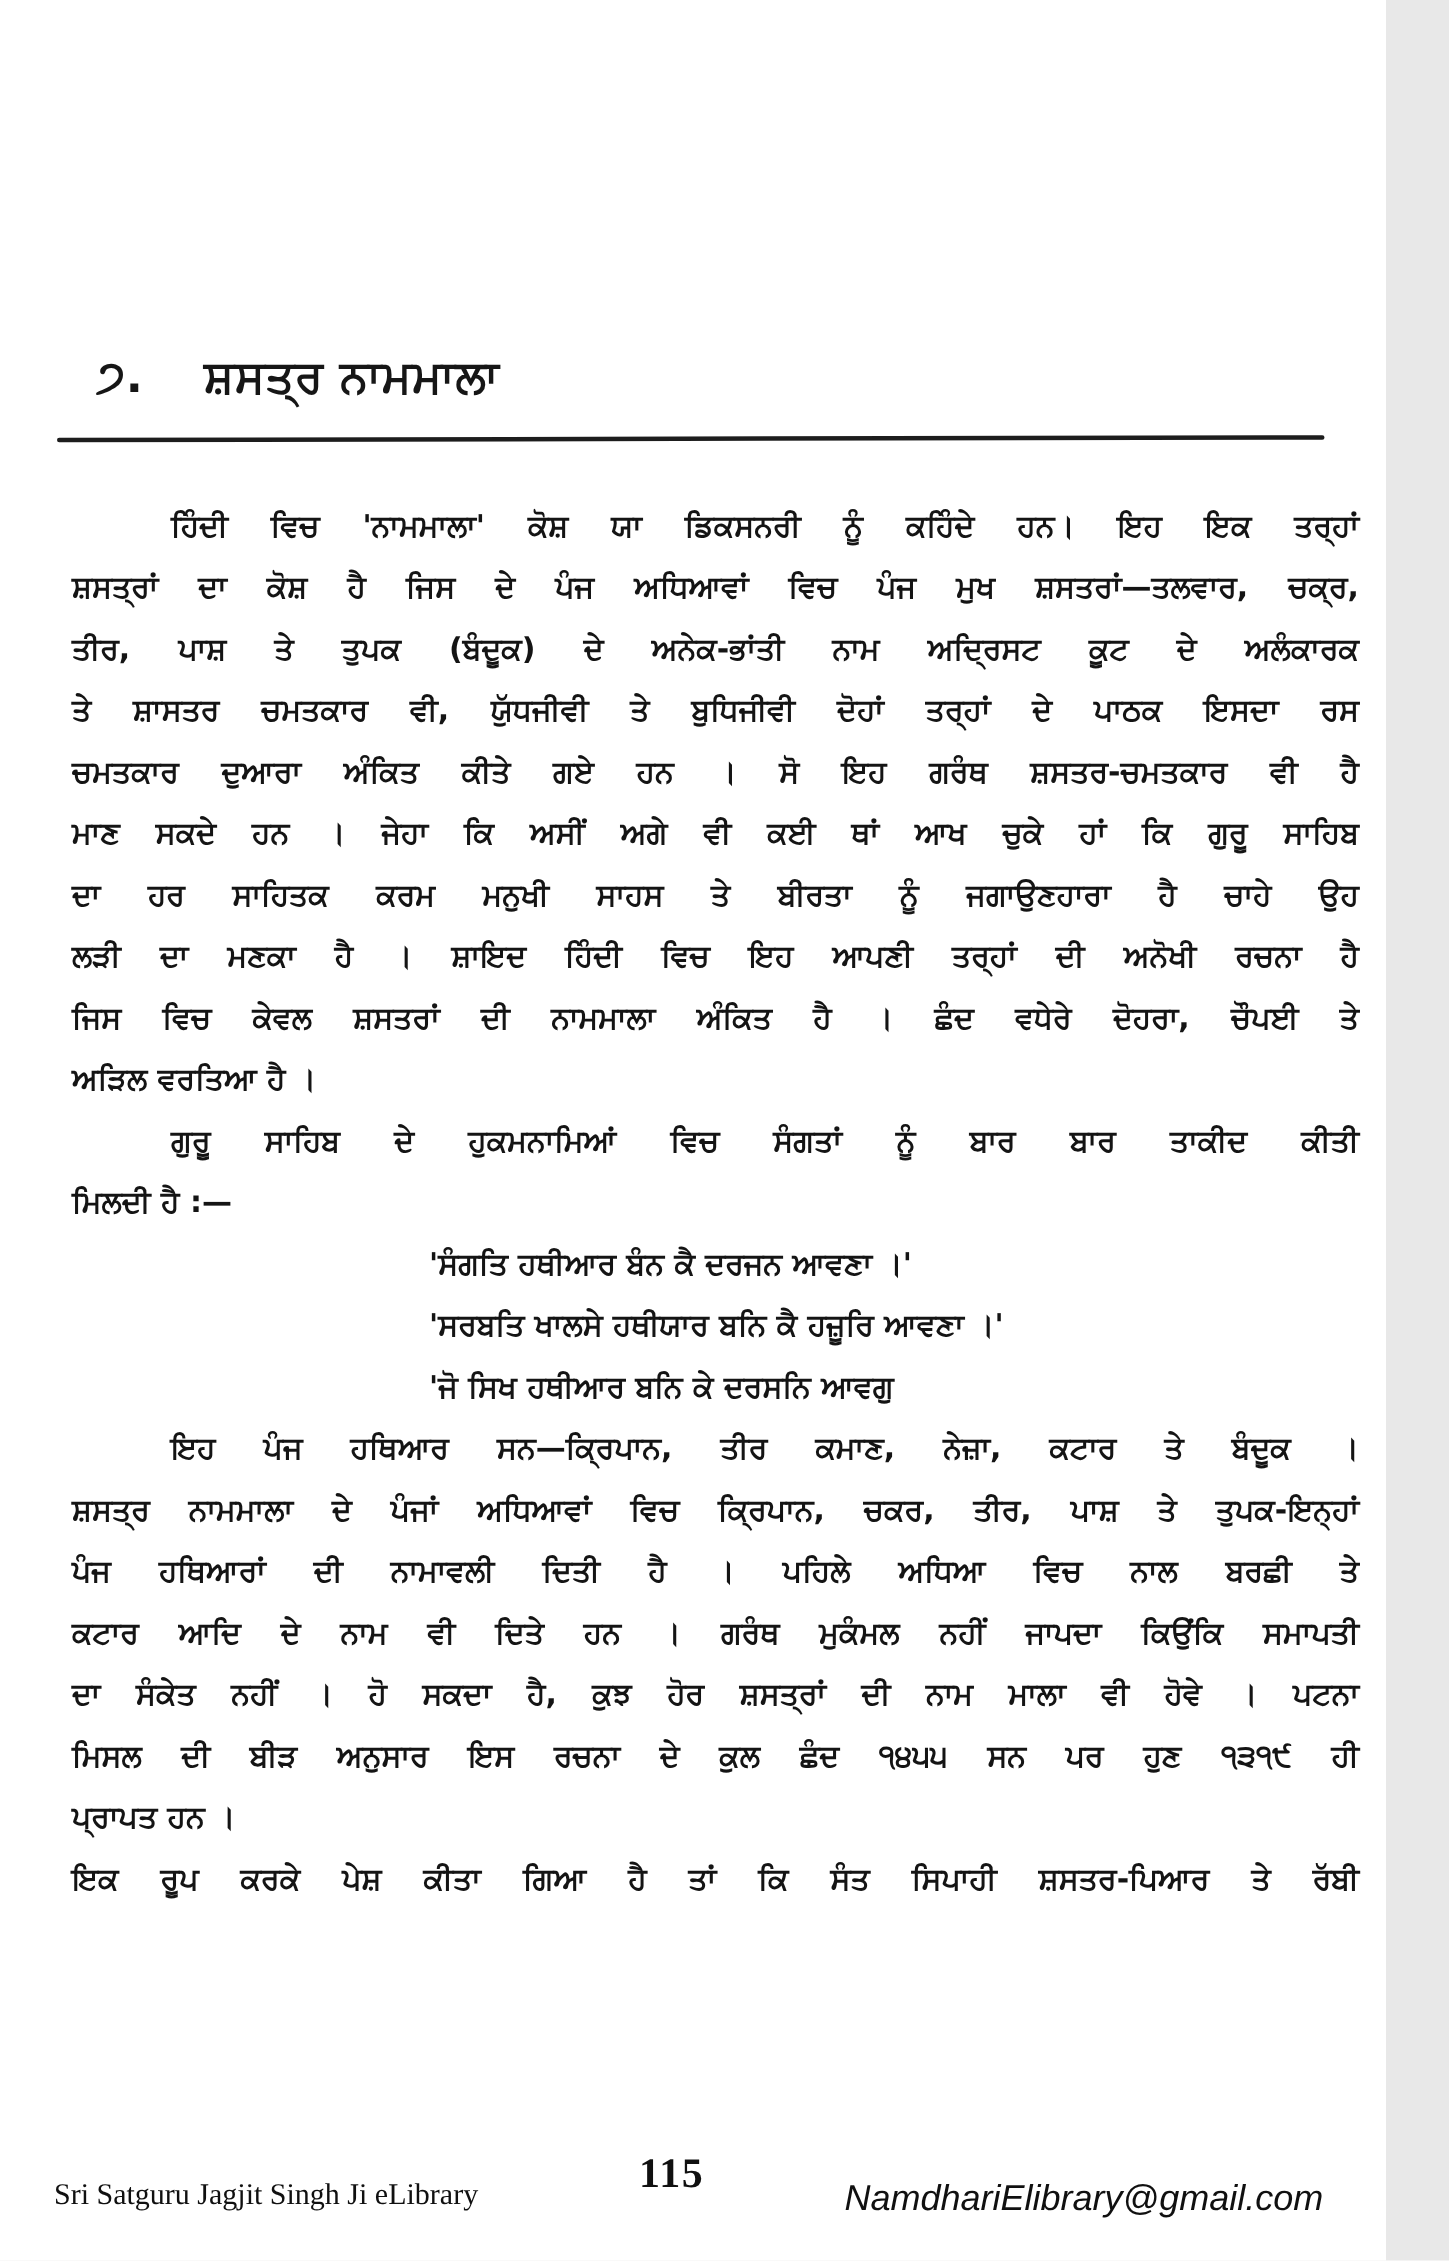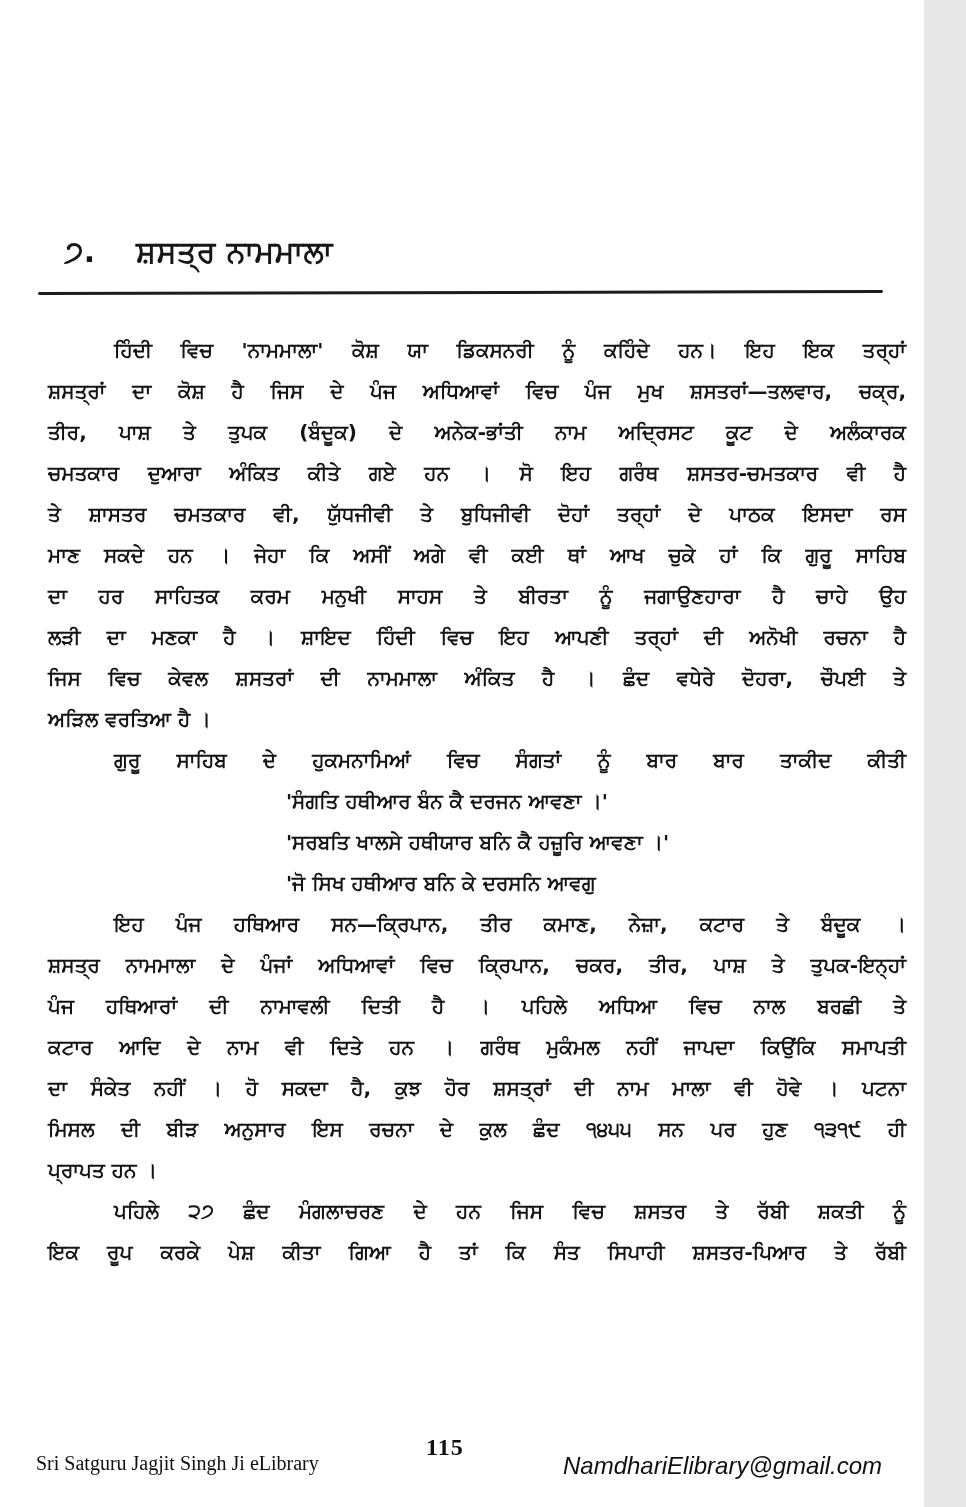--- a/index.html
+++ b/index.html
@@ -64,21 +64,21 @@
     font-size:20px;
     font-weight:500;
     color:#101010;
     white-space:nowrap;
     text-align:right;
   }
   .footer-page {
     position:absolute;
     top:1434px; left:426px;
     font-family:"Liberation Serif", serif;
-    font-size:24px;
+    font-size:28px;
     font-weight:bold;
     letter-spacing:1px;
     color:#101010;
   }
   .footer-email {
     position:absolute;
     top:1452px; left:563px;
     font-family:"Liberation Sans", sans-serif;
     font-size:24px;
     font-weight:500;
@@ -95,39 +95,39 @@
   <div class="heading">
     <span class="num">੭.</span><span>ਸ਼ਸਤ੍ਰ ਨਾਮਮਾਲਾ</span>
   </div>
 
   <div class="rule"></div>
 
   <div class="content">
     <div class="line j indent">ਹਿੰਦੀ ਵਿਚ 'ਨਾਮਮਾਲਾ' ਕੋਸ਼ ਯਾ ਡਿਕਸਨਰੀ ਨੂੰ ਕਹਿੰਦੇ ਹਨ। ਇਹ ਇਕ ਤਰ੍ਹਾਂ</div>
     <div class="line j">ਸ਼ਸਤ੍ਰਾਂ ਦਾ ਕੋਸ਼ ਹੈ ਜਿਸ ਦੇ ਪੰਜ ਅਧਿਆਵਾਂ ਵਿਚ ਪੰਜ ਮੁਖ ਸ਼ਸਤਰਾਂ—ਤਲਵਾਰ, ਚਕ੍ਰ,</div>
     <div class="line j">ਤੀਰ, ਪਾਸ਼ ਤੇ ਤੁਪਕ (ਬੰਦੂਕ) ਦੇ ਅਨੇਕ-ਭਾਂਤੀ ਨਾਮ ਅਦ੍ਰਿਸਟ ਕੂਟ ਦੇ ਅਲੰਕਾਰਕ</div>
+    <div class="line j">ਤੇ ਸ਼ਾਸਤਰ ਚਮਤਕਾਰ ਵੀ, ਯੁੱਧਜੀਵੀ ਤੇ ਬੁਧਿਜੀਵੀ ਦੋਹਾਂ ਤਰ੍ਹਾਂ ਦੇ ਪਾਠਕ ਇਸਦਾ ਰਸ</div>
     <div class="line j">ਚਮਤਕਾਰ ਦੁਆਰਾ ਅੰਕਿਤ ਕੀਤੇ ਗਏ ਹਨ । ਸੋ ਇਹ ਗਰੰਥ ਸ਼ਸਤਰ-ਚਮਤਕਾਰ ਵੀ ਹੈ</div>
-    <div class="line j">ਤੇ ਸ਼ਾਸਤਰ ਚਮਤਕਾਰ ਵੀ, ਯੁੱਧਜੀਵੀ ਤੇ ਬੁਧਿਜੀਵੀ ਦੋਹਾਂ ਤਰ੍ਹਾਂ ਦੇ ਪਾਠਕ ਇਸਦਾ ਰਸ</div>
     <div class="line j">ਮਾਣ ਸਕਦੇ ਹਨ । ਜੇਹਾ ਕਿ ਅਸੀਂ ਅਗੇ ਵੀ ਕਈ ਥਾਂ ਆਖ ਚੁਕੇ ਹਾਂ ਕਿ ਗੁਰੂ ਸਾਹਿਬ</div>
     <div class="line j">ਦਾ ਹਰ ਸਾਹਿਤਕ ਕਰਮ ਮਨੁਖੀ ਸਾਹਸ ਤੇ ਬੀਰਤਾ ਨੂੰ ਜਗਾਉਣਹਾਰਾ ਹੈ ਚਾਹੇ ਉਹ</div>
     <div class="line j">ਲੜੀ ਦਾ ਮਣਕਾ ਹੈ । ਸ਼ਾਇਦ ਹਿੰਦੀ ਵਿਚ ਇਹ ਆਪਣੀ ਤਰ੍ਹਾਂ ਦੀ ਅਨੋਖੀ ਰਚਨਾ ਹੈ</div>
     <div class="line j">ਜਿਸ ਵਿਚ ਕੇਵਲ ਸ਼ਸਤਰਾਂ ਦੀ ਨਾਮਮਾਲਾ ਅੰਕਿਤ ਹੈ । ਛੰਦ ਵਧੇਰੇ ਦੋਹਰਾ, ਚੌਪਈ ਤੇ</div>
     <div class="line">ਅੜਿਲ ਵਰਤਿਆ ਹੈ ।</div>
     <div class="line j indent">ਗੁਰੂ ਸਾਹਿਬ ਦੇ ਹੁਕਮਨਾਮਿਆਂ ਵਿਚ ਸੰਗਤਾਂ ਨੂੰ ਬਾਰ ਬਾਰ ਤਾਕੀਦ ਕੀਤੀ</div>
+    <div class="line">ਮਿਲਦੀ ਹੈ :—</div>
     <div class="line quote">'ਸੰਗਤਿ ਹਥੀਆਰ ਬੰਨ ਕੈ ਦਰਜਨ ਆਵਣਾ ।'</div>
     <div class="line quote">'ਸਰਬਤਿ ਖਾਲਸੇ ਹਥੀਯਾਰ ਬਨਿ ਕੈ ਹਜ਼ੂਰਿ ਆਵਣਾ ।'</div>
     <div class="line quote">'ਜੋ ਸਿਖ ਹਥੀਆਰ ਬਨਿ ਕੇ ਦਰਸਨਿ ਆਵਗੁ</div>
     <div class="line j indent">ਇਹ ਪੰਜ ਹਥਿਆਰ ਸਨ—ਕ੍ਰਿਪਾਨ, ਤੀਰ ਕਮਾਣ, ਨੇਜ਼ਾ, ਕਟਾਰ ਤੇ ਬੰਦੂਕ ।</div>
     <div class="line j">ਸ਼ਸਤ੍ਰ ਨਾਮਮਾਲਾ ਦੇ ਪੰਜਾਂ ਅਧਿਆਵਾਂ ਵਿਚ ਕ੍ਰਿਪਾਨ, ਚਕਰ, ਤੀਰ, ਪਾਸ਼ ਤੇ ਤੁਪਕ-ਇਨ੍ਹਾਂ</div>
     <div class="line j">ਪੰਜ ਹਥਿਆਰਾਂ ਦੀ ਨਾਮਾਵਲੀ ਦਿਤੀ ਹੈ । ਪਹਿਲੇ ਅਧਿਆ ਵਿਚ ਨਾਲ ਬਰਛੀ ਤੇ</div>
     <div class="line j">ਕਟਾਰ ਆਦਿ ਦੇ ਨਾਮ ਵੀ ਦਿਤੇ ਹਨ । ਗਰੰਥ ਮੁਕੰਮਲ ਨਹੀਂ ਜਾਪਦਾ ਕਿਉਂਕਿ ਸਮਾਪਤੀ</div>
     <div class="line j">ਦਾ ਸੰਕੇਤ ਨਹੀਂ । ਹੋ ਸਕਦਾ ਹੈ, ਕੁਝ ਹੋਰ ਸ਼ਸਤ੍ਰਾਂ ਦੀ ਨਾਮ ਮਾਲਾ ਵੀ ਹੋਵੇ । ਪਟਨਾ</div>
     <div class="line j">ਮਿਸਲ ਦੀ ਬੀੜ ਅਨੁਸਾਰ ਇਸ ਰਚਨਾ ਦੇ ਕੁਲ ਛੰਦ ੧੪੫੫ ਸਨ ਪਰ ਹੁਣ ੧੩੧੯ ਹੀ</div>
     <div class="line">ਪ੍ਰਾਪਤ ਹਨ ।</div>
-    <div class="line j indent">ਪਹਿਲੇ ੨੭ ਛੰਦ ਮੰਗਲਾਚਰਣ ਦੇ ਹਨ ਜਿਸ ਵਿਚ ਸ਼ਸਤਰ ਤੇ ਰੱਬੀ ਸ਼ਕਤੀ ਨੂੰ</div>
     <div class="line j">ਇਕ ਰੂਪ ਕਰਕੇ ਪੇਸ਼ ਕੀਤਾ ਗਿਆ ਹੈ ਤਾਂ ਕਿ ਸੰਤ ਸਿਪਾਹੀ ਸ਼ਸਤਰ-ਪਿਆਰ ਤੇ ਰੱਬੀ</div>
   </div>
 
   <div class="footer-left">Sri Satguru Jagjit Singh Ji eLibrary</div>
   <div class="footer-page">115</div>
   <div class="footer-email">NamdhariElibrary@gmail.com</div>
 
 </div>
 
 </body></html>

